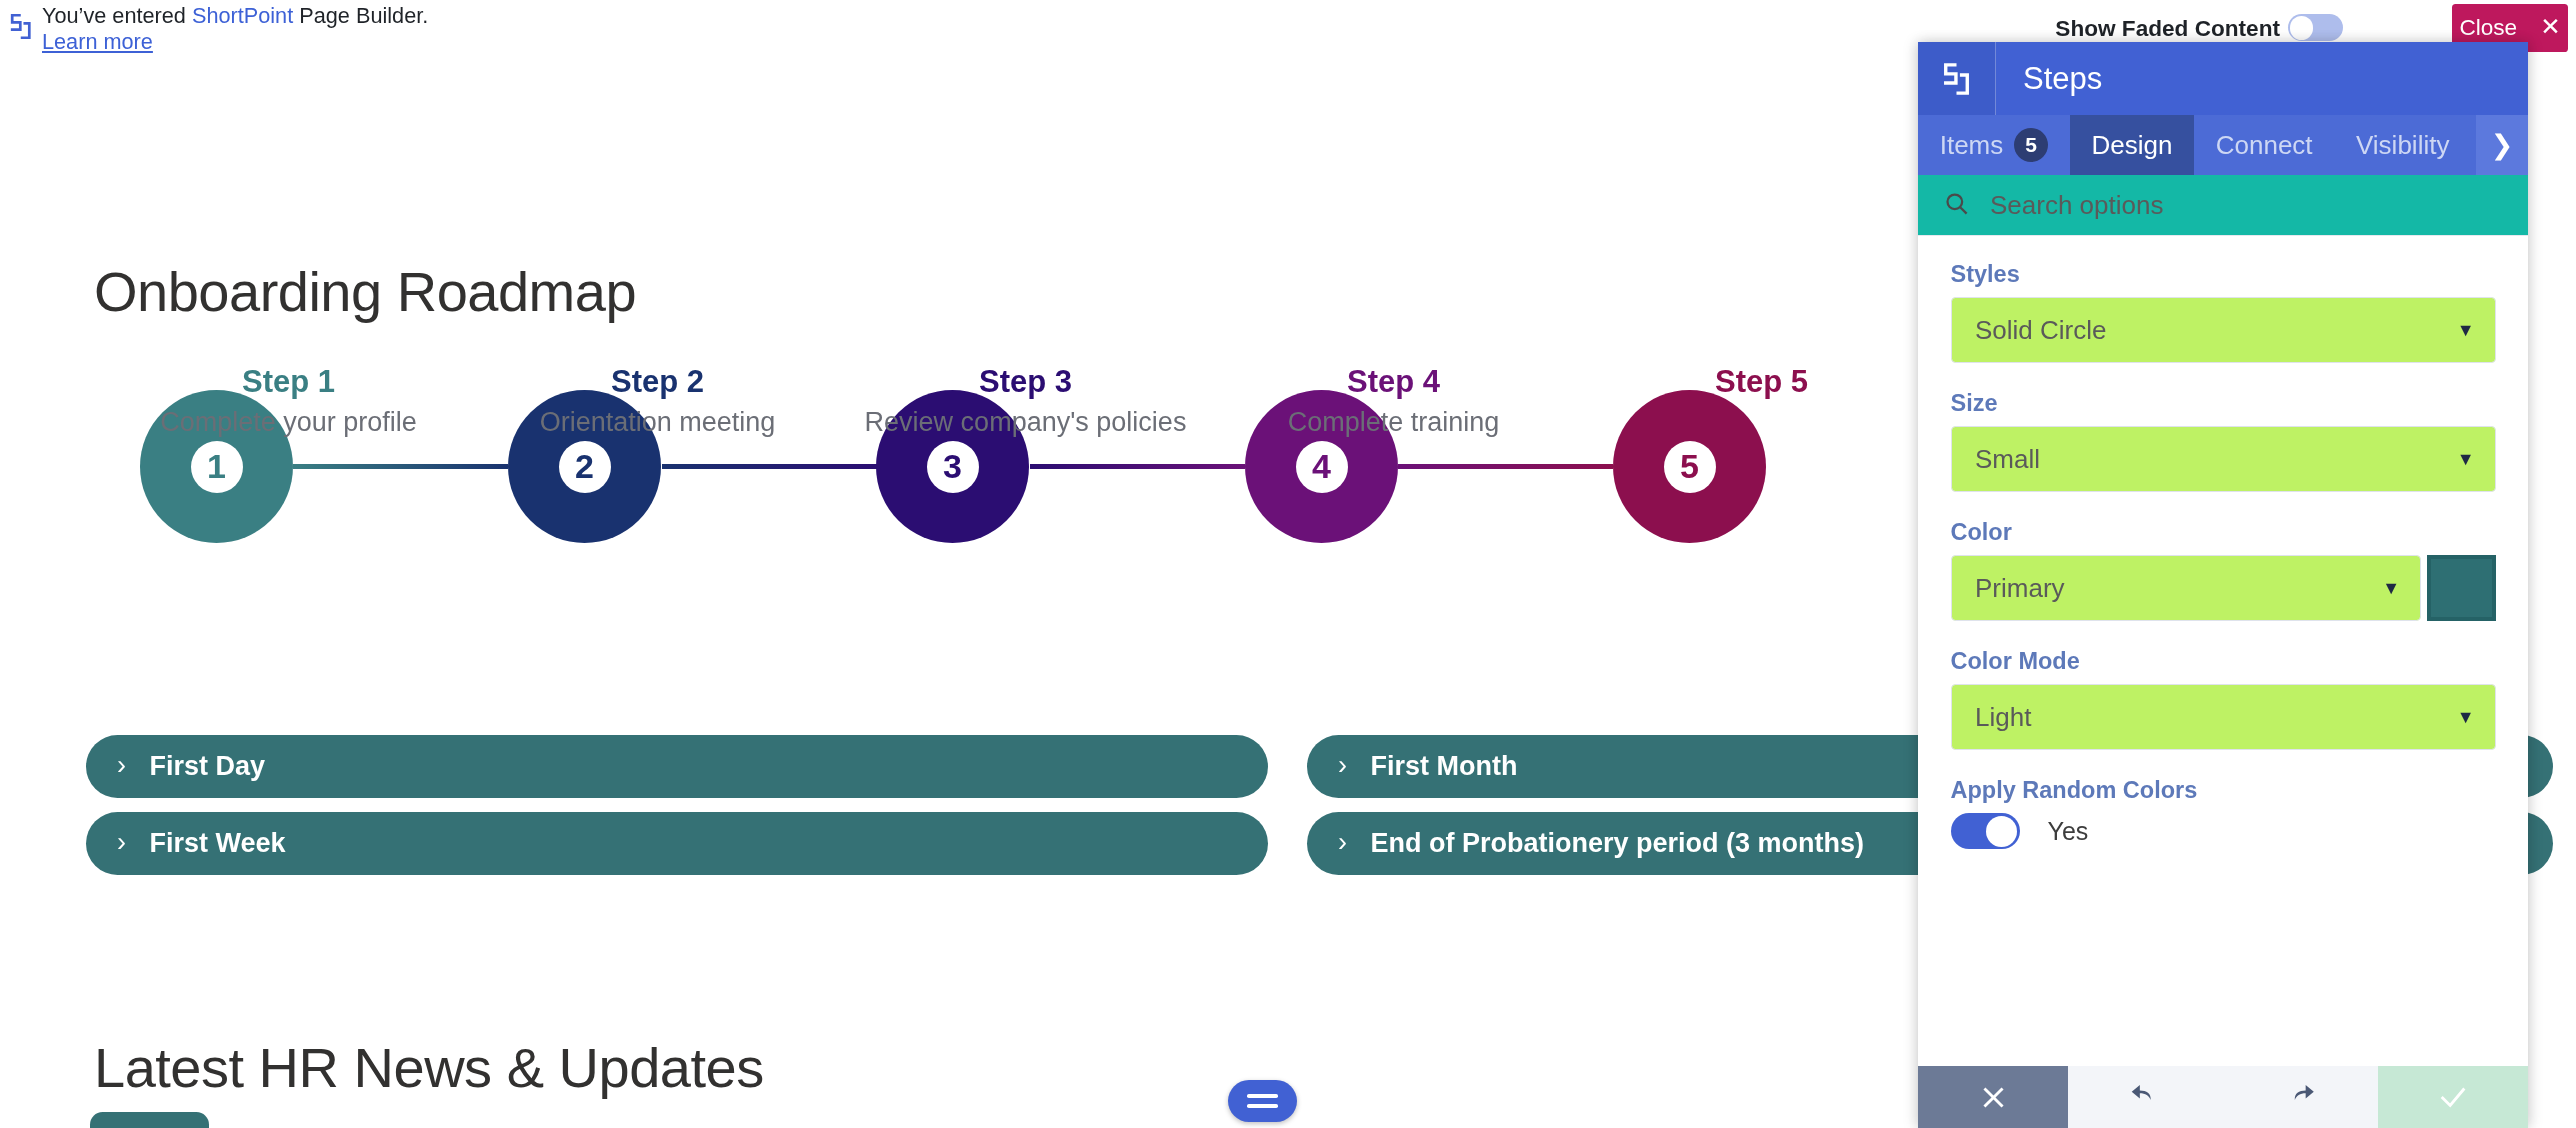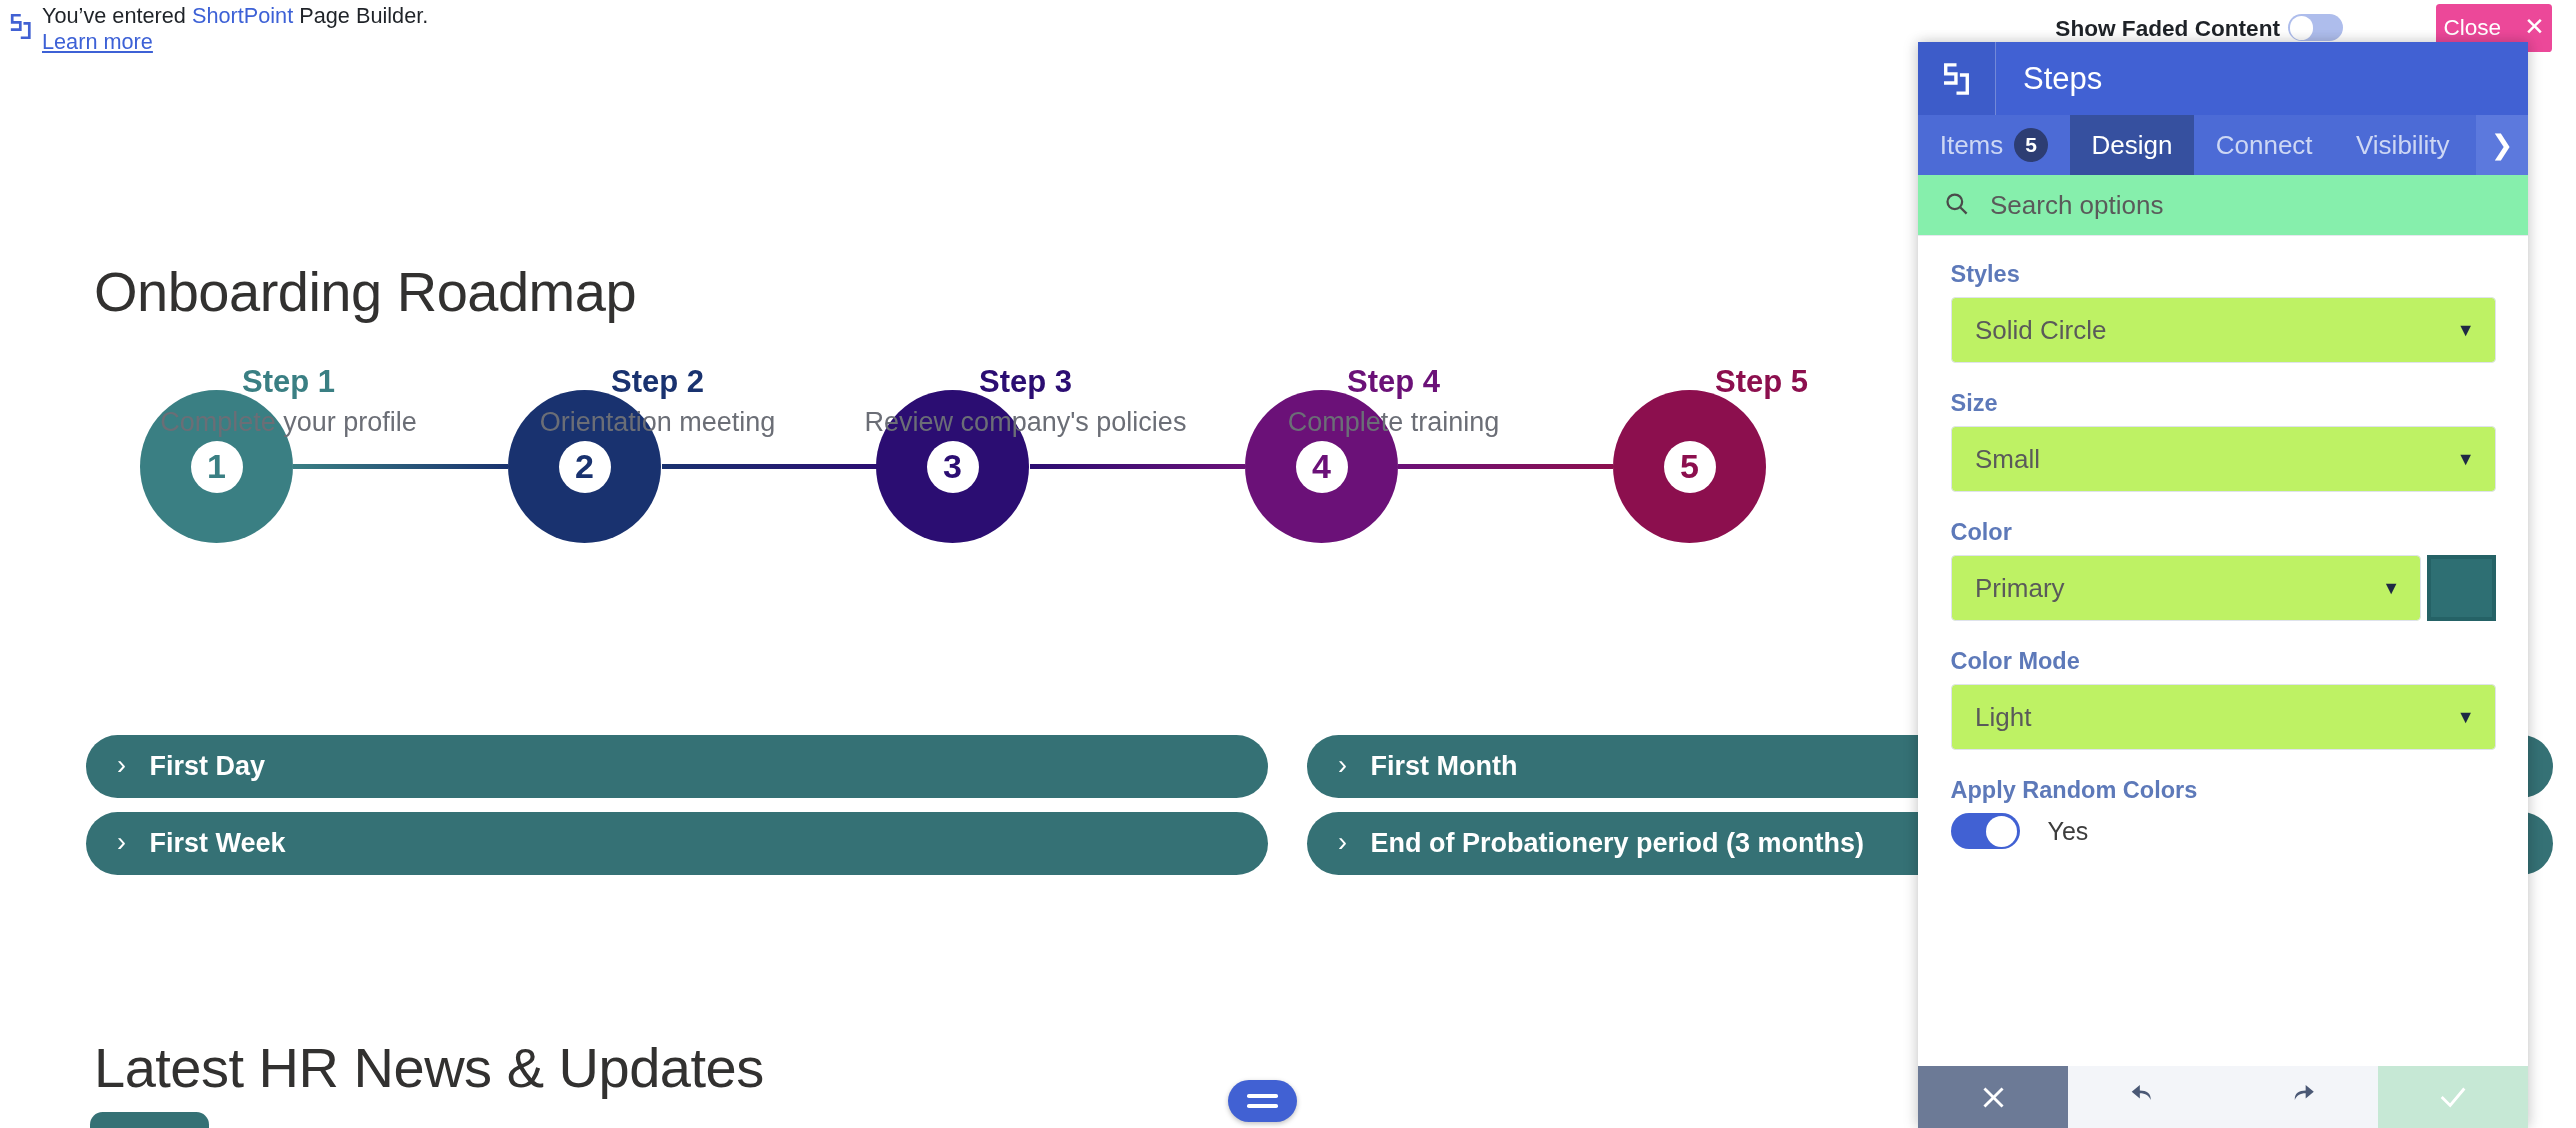--- a/index.html
+++ b/index.html
@@ -46,23 +46,23 @@
     width: 55px; height: 27px;
     border-radius: 13.5px;
     background: #aebdec;
   }
   .faded-toggle .knob {
     position: absolute; left: 1.8px; top: 1.8px;
     width: 23.5px; height: 23.5px; border-radius: 50%;
     background: #ffffff;
   }
   .close-btn {
-    position: absolute; right: 24px; top: 3.6px;
+    position: absolute; right: 8px; top: 3.6px;
     width: 116px; height: 48px;
-    background: #ec4899;
+    background: #be185d;
     border-radius: 3.6px;
     display: flex; align-items: center; justify-content: center;
     gap: 23px;
     color: #ffffff; font-size: 22.6px;
     cursor: pointer;
   }
   .close-btn .x-glyph { font-size: 24.4px; line-height: 1; }
 
   
   .page {
@@ -231,21 +231,21 @@
   .tab-scroll {
     position: absolute; right: 0; top: 0;
     width: 52px; height: 60px;
     background: #5c79dd;
     display: flex; align-items: center; justify-content: center;
     color: #ffffff; font-size: 27px;
     cursor: pointer;
   }
   .panel-search {
     height: 61px;
-    background: #86efac;
+    background: #14b8a6;
     border-bottom: 0.9px solid #e6e8ee;
     display: flex; align-items: center;
     padding-left: 25px; gap: 20px;
     flex: 0 0 auto;
   }
   .search-input {
     border: none; outline: none; background: transparent;
     font-size: 26px; color: #4a4a4a;
     font-family: "Liberation Sans", sans-serif;
     width: 433px;

